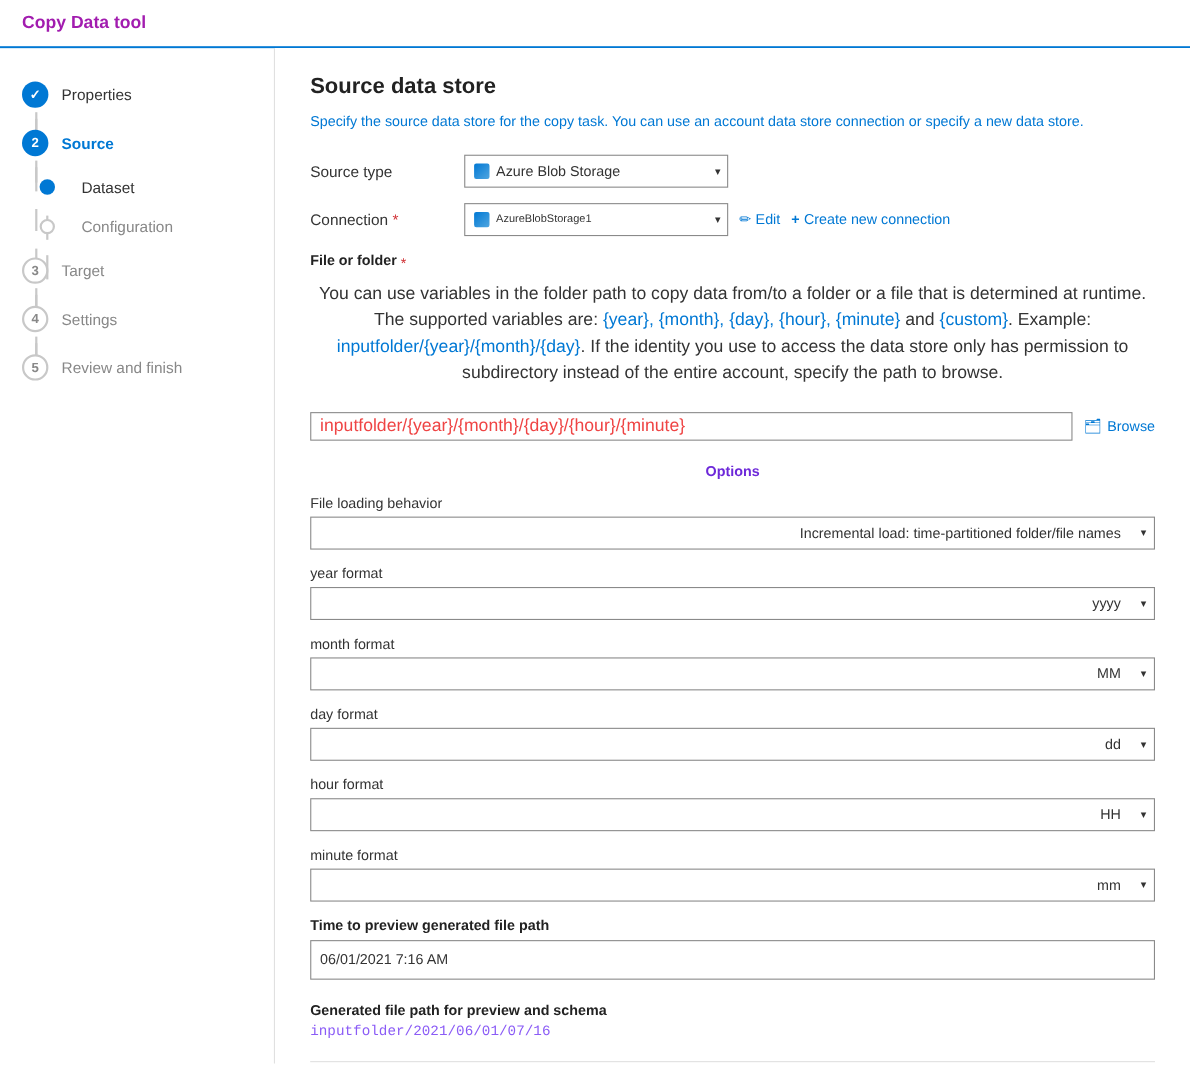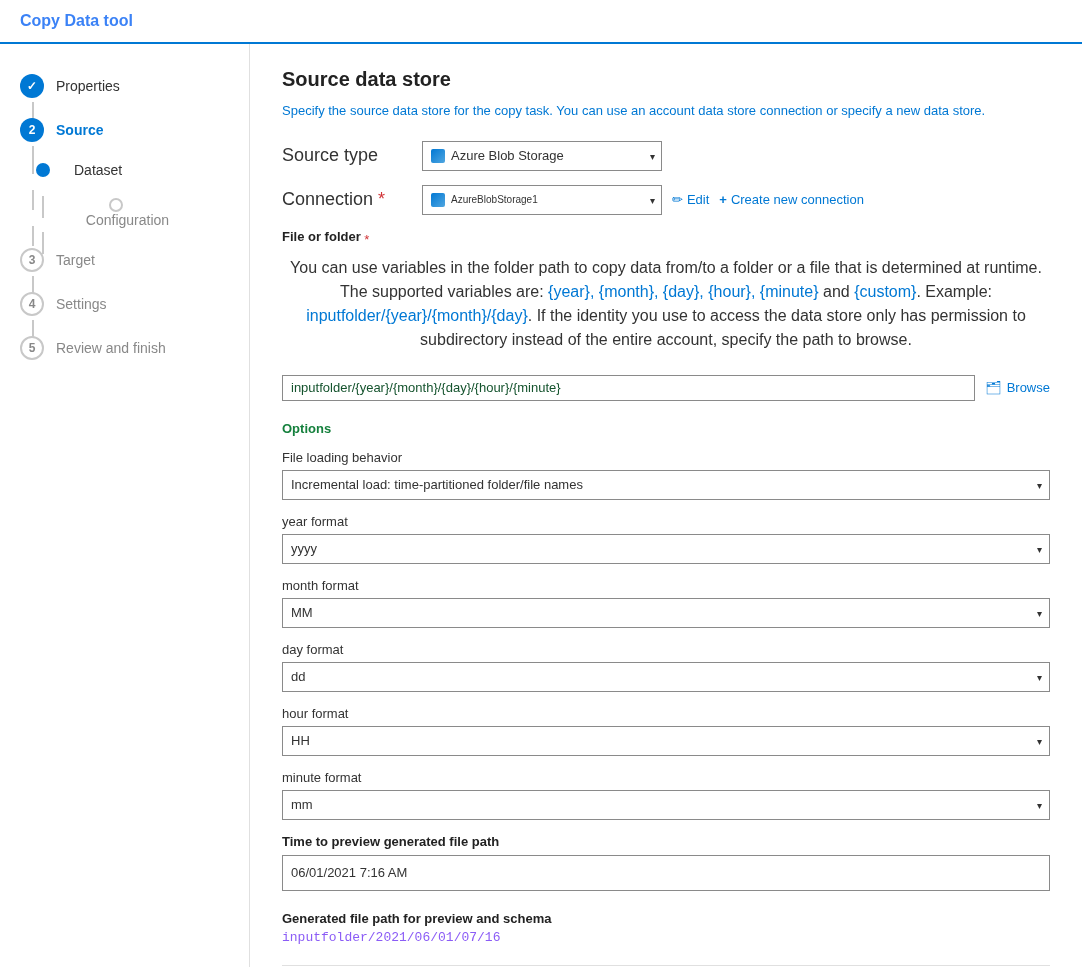--- a/index.html
+++ b/index.html
@@ -4,21 +4,21 @@
   <style>
     * { box-sizing: border-box; margin: 0; padding: 0; }
     body { font-family: 'Segoe UI', Arial, sans-serif; font-size: 13px; color: #333; background: #fff; }
 
     .app-header {
       background: #fff;
       border-bottom: 2px solid #0078d4;
       padding: 12px 20px;
       font-size: 16px;
       font-weight: 600;
-      color: #3b82f6;
+      color: #a21caf;
     }
 
     .main-layout {
       display: flex;
       height: calc(973px - 50px);
     }
 
     
     .sidebar {
       width: 250px;
@@ -115,21 +115,21 @@
     }
 
     .form-row {
       display: flex;
       align-items: center;
       margin-bottom: 14px;
     }
 
     .form-label {
       width: 140px;
-      font-size: 18px;
+      font-size: 14px;
       color: #333;
       flex-shrink: 0;
     }
 
     .form-label.required::after {
       content: ' *';
       color: #d13438;
     }
 
     .chevron-down {
@@ -189,43 +189,44 @@
       display: flex;
       align-items: center;
       gap: 10px;
       margin-bottom: 20px;
     }
 
     .file-input {
       flex: 1;
       border: 1px solid #8a8a8a;
       padding: 5px 8px;
-      font-size: 13px;
+      font-size: 16px;
       height: 26px;
-      color: #14532d;
+      color: #ef4444;
       background: #fff;
     }
 
     .browse-btn {
       display: flex;
       align-items: center;
       gap: 5px;
       color: #0078d4;
       font-size: 13px;
       cursor: pointer;
       background: none;
       border: none;
       padding: 0;
     }
 
     .options-title {
       font-size: 13px;
       font-weight: 700;
-      color: #15803d;
+      color: #6d28d9;
       margin-bottom: 14px;
+      text-align: center;
     }
 
     .field-group {
       margin-bottom: 14px;
     }
 
     .field-label {
       font-size: 13px;
       color: #333;
       margin-bottom: 5px;
@@ -236,20 +237,21 @@
       width: 100%;
       border: 1px solid #8a8a8a;
       background: #fff;
       padding: 5px 30px 5px 8px;
       font-size: 13px;
       color: #333;
       appearance: none;
       cursor: pointer;
       height: 30px;
       position: relative;
+      text-align: right;
     }
 
     .select-full-wrapper {
       position: relative;
       width: 100%;
     }
 
     .select-full-wrapper .chevron-down {
       right: 8px;
       top: 50%;
@@ -370,21 +372,21 @@
       <span class="step-label active">Source</span>
       <div class="connector-line"></div>
     </div>
 
     <div class="step-item" style="position:relative; padding-left:36px;">
       <div class="step-circle active" style="width:14px;height:14px;background:#0078d4;"></div>
       <span class="step-label" style="margin-left:12px;">Dataset</span>
       <div class="connector-line" style="left:42px;"></div>
     </div>
 
-    <div class="step-item" style="position:relative; padding-left:14px;flex-direction:column;">
+    <div class="step-item" style="position:relative; padding-left:36px;">
       <div class="step-circle inactive" style="width:14px;height:14px;border-radius:50%;border:2px solid #c8c8c8;background:#fff;"></div>
       <span class="step-label inactive" style="margin-left:12px;">Configuration</span>
       <div class="connector-line" style="left:42px;"></div>
     </div>
 
     <div class="step-item" style="position:relative;">
       <div class="step-circle inactive">
         <span>3</span>
       </div>
       <span class="step-label inactive">Target</span>

